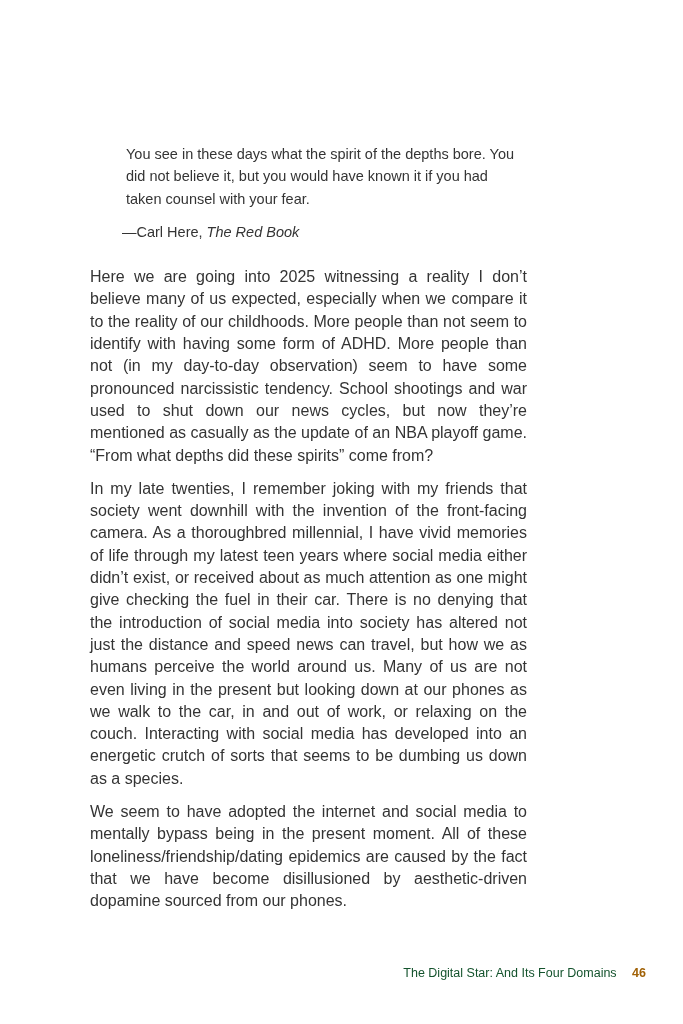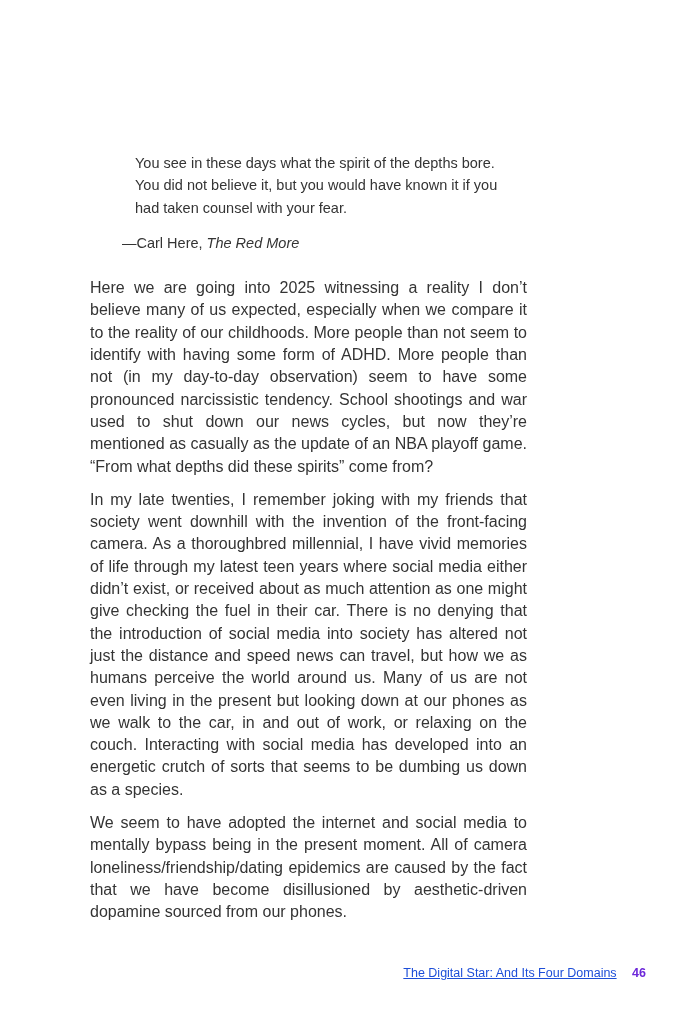--- a/index.html
+++ b/index.html
@@ -19,21 +19,21 @@
     position: absolute;
     left: 90px;
     top: 139px;
     width: 437px;
   }
   blockquote.epigraph {
     margin: 0 0 23px 32px;
     padding: 0;
   }
   .quote-text {
-    margin: 13px;
+    margin: 4px;
     font-size: 14.5px;
     line-height: 22.3px;
     text-align: left;
   }
   .quote-attribution {
     margin: 11px 0 0 0;
     font-size: 14.5px;
     line-height: 22.3px;
   }
   .quote-attribution em {
@@ -48,44 +48,43 @@
   }
   .page-footer {
     position: absolute;
     top: 965px;
     right: 37px;
     font-size: 12.5px;
     line-height: 16px;
     white-space: nowrap;
   }
   .footer-title {
-    color: #1d4ed8;
-    text-decoration: underline;
+    color: #14532d;
   }
   .page-number {
     font-weight: bold;
     margin-left: 12px;
   }
 </style>
 </head>
 <body>
 
 <div class="page-content">
 
   <blockquote class="epigraph">
     <p class="quote-text">You see in these days what the spirit of the depths bore. You did not believe it, but you would have known it if you had taken counsel with your fear.</p>
     <p class="quote-attribution">
-      <span>—Carl Here, </span><em>The Red More</em>
+      <span>—Carl Here, </span><em>The Red Book</em>
     </p>
   </blockquote>
 
   <p class="body-paragraph">Here we are going into 2025 witnessing a reality I don’t believe many of us expected, especially when we compare it to the reality of our childhoods. More people than not seem to identify with having some form of ADHD. More people than not (in my day-to-day observation) seem to have some pronounced narcissistic tendency. School shootings and war used to shut down our news cycles, but now they’re mentioned as casually as the update of an NBA playoff game. “From what depths did these spirits” come from?</p>
 
   <p class="body-paragraph">In my late twenties, I remember joking with my friends that society went downhill with the invention of the front-facing camera. As a thoroughbred millennial, I have vivid memories of life through my latest teen years where social media either didn’t exist, or received about as much attention as one might give checking the fuel in their car. There is no denying that the introduction of social media into society has altered not just the distance and speed news can travel, but how we as humans perceive the world around us. Many of us are not even living in the present but looking down at our phones as we walk to the car, in and out of work, or relaxing on the couch. Interacting with social media has developed into an energetic crutch of sorts that seems to be dumbing us down as a species.</p>
 
-  <p class="body-paragraph">We seem to have adopted the internet and social media to mentally bypass being in the present moment. All of camera loneliness/friendship/dating epidemics are caused by the fact that we have become disillusioned by aesthetic-driven dopamine sourced from our phones.</p>
+  <p class="body-paragraph">We seem to have adopted the internet and social media to mentally bypass being in the present moment. All of these loneliness/friendship/dating epidemics are caused by the fact that we have become disillusioned by aesthetic-driven dopamine sourced from our phones.</p>
 
 </div>
 
 <div class="page-footer">
   <span class="footer-title">The Digital Star: And Its Four Domains</span>
-  <span class="page-number" style="color: #6d28d9;">46</span>
+  <span class="page-number" style="color: #a16207;">46</span>
 </div>
 
 </body></html>

